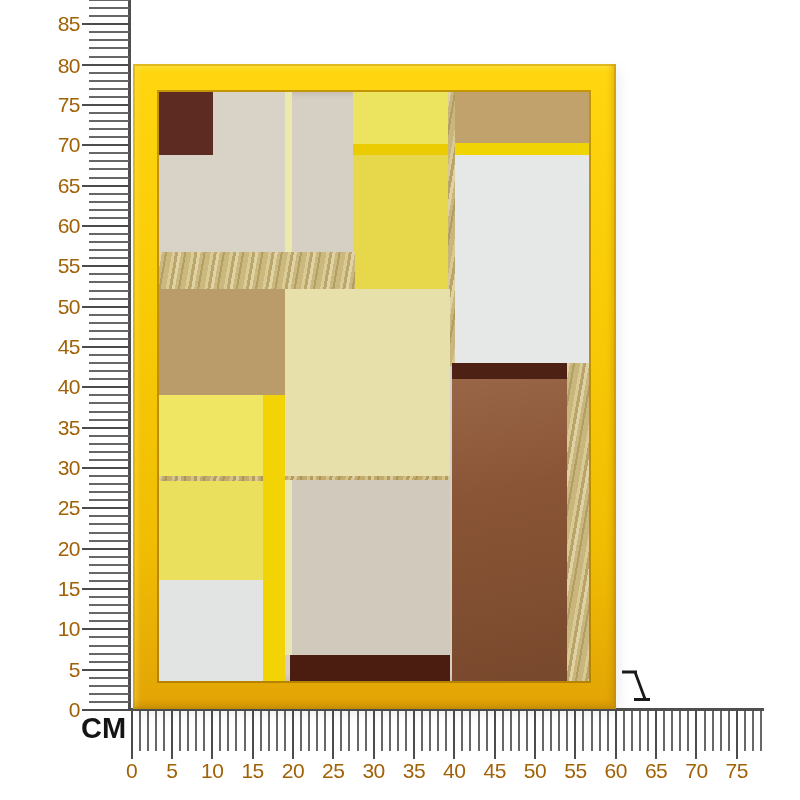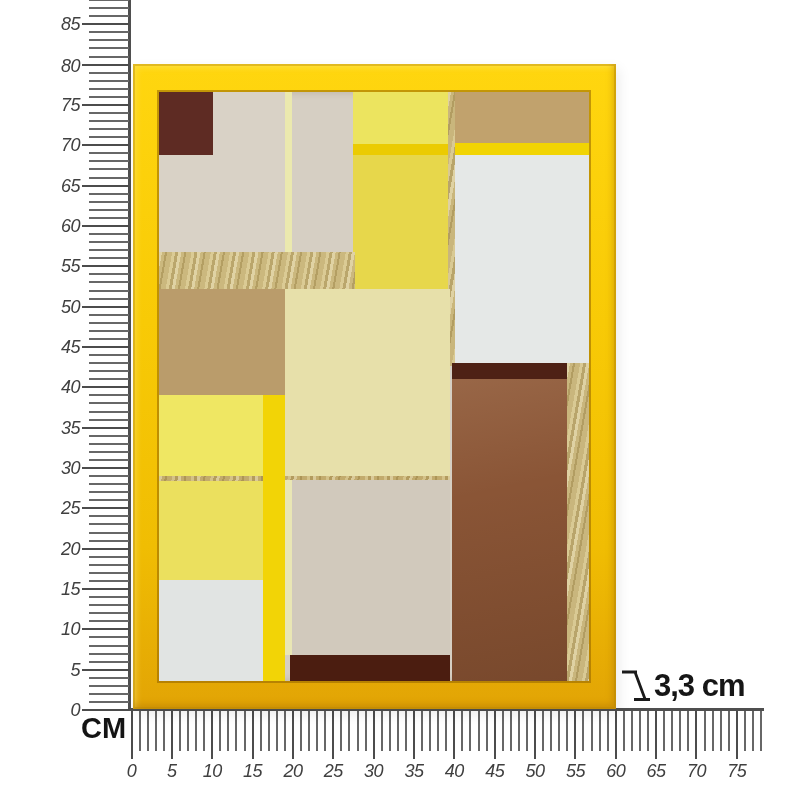--- a/index.html
+++ b/index.html
@@ -7,22 +7,22 @@
     width:800px;height:800px;position:relative;overflow:hidden;
     background:#ffffff;
     font-family:"Liberation Sans","DejaVu Sans",sans-serif;
   }
   #scene{position:absolute;inset:0;}
   
   .spine{position:absolute;background:#4f4f4f;z-index:1;}
   .tick{position:absolute;background:#676767;z-index:1;}
   .tick.major{background:#4c4c4c;}
   .rlabel{
-    position:absolute;z-index:1;color:#404040;font-size:18px;line-height:22px;
-    font-weight:500;letter-spacing:-0.5px;white-space:nowrap;font-style:italic;
+    position:absolute;z-index:1;color:#a16207;font-size:21px;line-height:22px;
+    font-weight:500;letter-spacing:-0.5px;white-space:nowrap;
   }
   .vlabel{text-align:right;}
   .hlabel{transform:translateX(-50%);}
   #cm-label{
     position:absolute;left:81px;top:712px;z-index:1;
     font-size:29px;font-weight:700;color:#141414;letter-spacing:0px;
   }
   
   #frame{
     position:absolute;left:133px;top:64px;width:483px;height:645px;z-index:2;
@@ -305,16 +305,15 @@
         <div class="blk t-brown" style="left: 293px; top: 271px; width: 115px; height: 318px; background-color: rgb(138, 85, 54);"></div>
         <div class="blk" style="left: 293px; top: 271px; width: 115px; height: 16px; background-color: rgb(78, 33, 21);"></div>
         <div class="blk t-gold" style="left: 408px; top: 271px; width: 22px; height: 318px; background-color: rgb(201, 182, 125);"></div>
       </div>
   </div>
 
   <div id="depth">
     <svg width="30" height="36" viewBox="0 0 30 36" fill="none">
       <path d="M1 4 H16 M14 4 L24 31 M13 31.5 H29" stroke="#1a1a1a" stroke-width="2.8" stroke-linecap="butt"></path>
     </svg>
-    <div id="depth-text">3,3 cm</div>
   </div>
 
 </div>
 
 </body></html>

